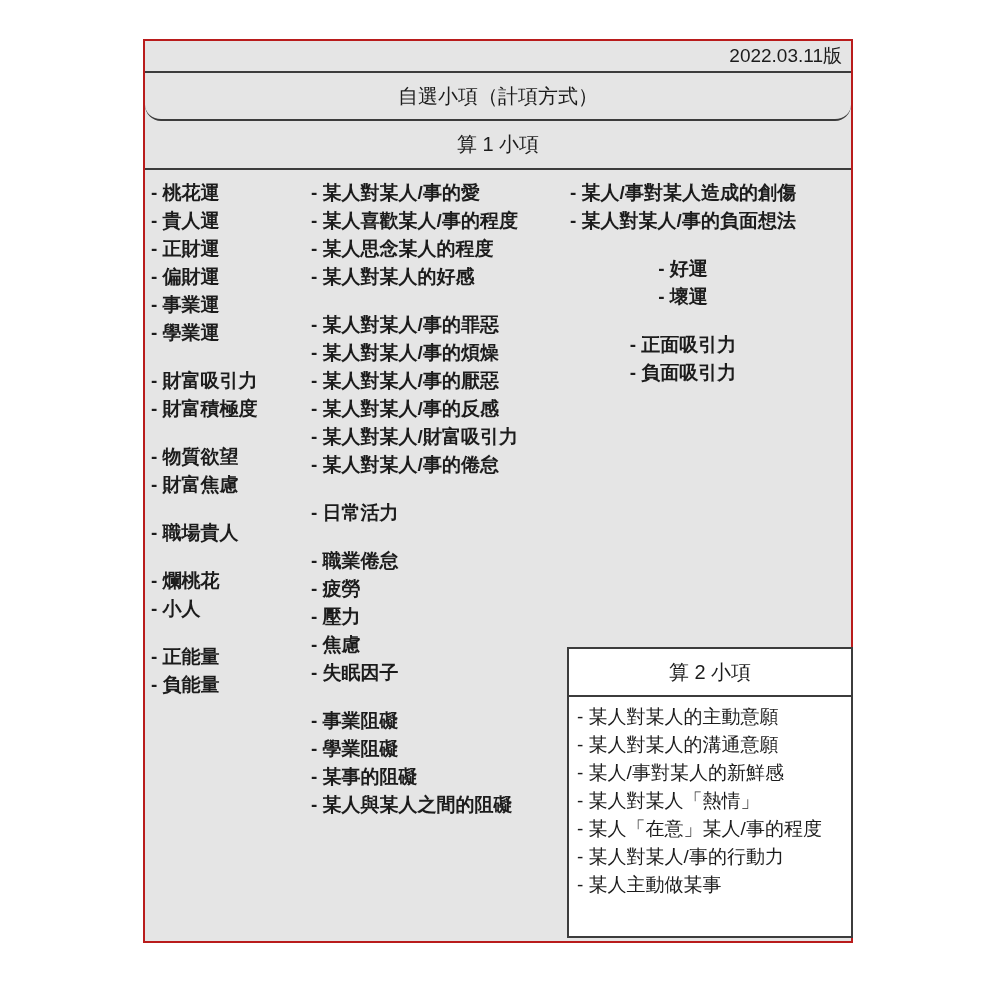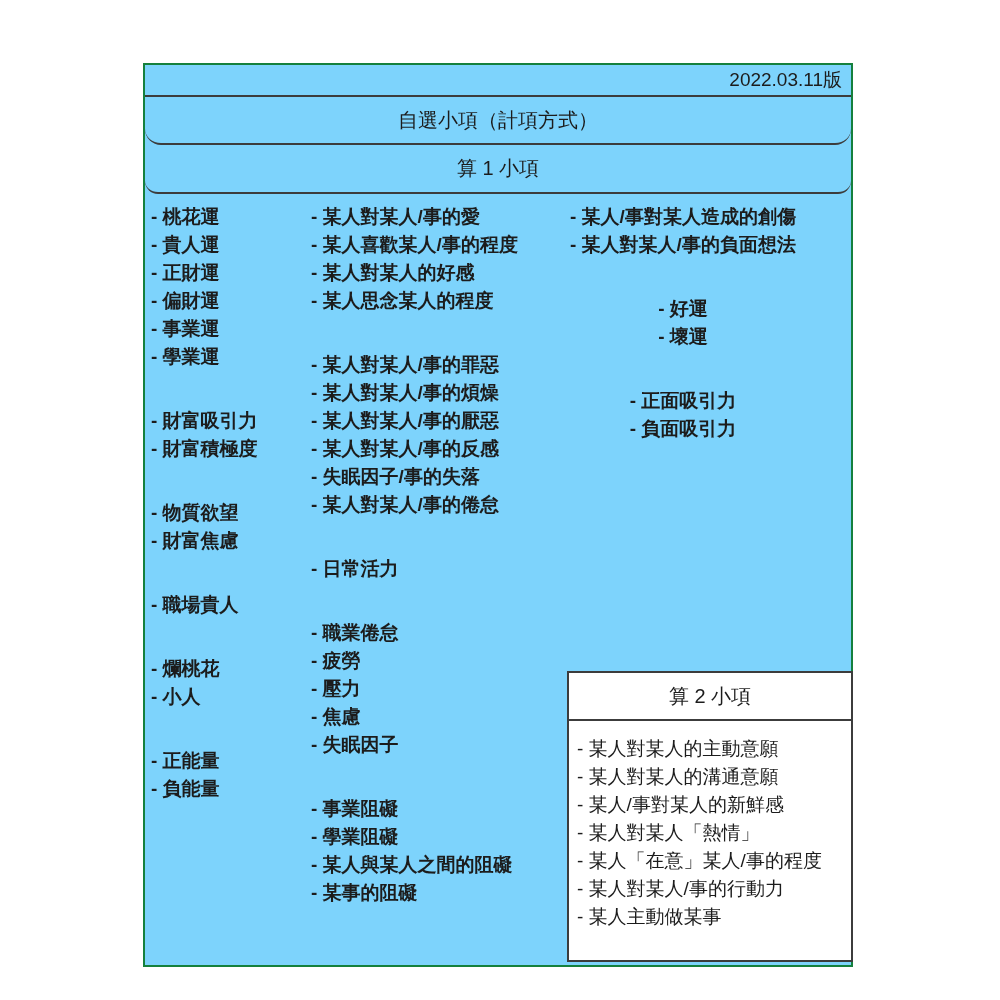--- a/index.html
+++ b/index.html
@@ -5,69 +5,68 @@
   html, body { margin: 0; padding: 0; }
   body {
     width: 1000px; height: 1000px;
     background: #ffffff;
     font-family: "Liberation Sans", "DejaVu Sans", sans-serif;
     color: #1c1c1c;
   }
   .page { position: relative; width: 1000px; height: 1000px; background: #ffffff; overflow: hidden; }
 
   .main-table {
-    position: absolute; left: 143px; top: 63px;
+    position: absolute; left: 143px; top: 39px;
     width: 706px; height: 900px;
-    border: 2px solid #15803d; background: #7dd3fc;
+    border: 2px solid #b91c1c; background: #e5e5e5;
   }
 
   .version-row {
     height: 32px; border-bottom: 2px solid #3c3c3c;
     display: flex; align-items: center; justify-content: flex-end;
     padding-right: 9px; box-sizing: border-box;
     font-size: 19px;
   }
   .title-row {
     height: 46px; border-bottom: 2px solid #3c3c3c;
     display: flex; align-items: center; justify-content: center;
     font-size: 20px;
     border-radius: 16px;
   }
   .section-header-row {
     height: 47px; border-bottom: 2px solid #3c3c3c;
     display: flex; align-items: center; justify-content: center;
     font-size: 20px;
-    border-radius: 13px;
   }
 
   .body-area { position: relative; height: 769px; }
 
   .col {
     position: absolute; top: 9px;
     font-size: 19px; line-height: 28px;
     white-space: nowrap;
     font-weight: bold;
   }
   .col-1 { left: 6px; }
   .col-2 { left: 166px; }
   .col-3 { left: 425px; text-align: center; }
-  .group + .group { margin-top: 36px; }
+  .group + .group { margin-top: 20px; }
 
   .box2 {
     position: absolute; right: -2px; top: 606px;
     width: 282px; height: 287px;
     border: 2px solid #3c3c3c; background: #ffffff; margin-left: 8px;
   }
   .box2-header {
     height: 46px; border-bottom: 2px solid #3c3c3c;
     display: flex; align-items: center; justify-content: center;
     font-size: 20px;
   }
   .box2-body {
-    padding: 14px 0 0 8px;
+    padding: 6px 0 0 8px;
     font-size: 19px; line-height: 28px;
     white-space: nowrap;
   }
 </style>
 </head>
 <body>
 
 <div class="page">
   <div class="main-table">
 
@@ -112,46 +111,46 @@
         <div class="group">
           <div>- 正能量</div>
           <div>- 負能量</div>
         </div>
       </div>
 
       <div class="col col-2">
         <div class="group">
           <div>- 某人對某人/事的愛</div>
           <div>- 某人喜歡某人/事的程度</div>
+          <div>- 某人思念某人的程度</div>
           <div>- 某人對某人的好感</div>
-          <div>- 某人思念某人的程度</div>
         </div>
         <div class="group">
           <div>- 某人對某人/事的罪惡</div>
           <div>- 某人對某人/事的煩燥</div>
           <div>- 某人對某人/事的厭惡</div>
           <div>- 某人對某人/事的反感</div>
-          <div>- 失眠因子/事的失落</div>
+          <div>- 某人對某人/財富吸引力</div>
           <div>- 某人對某人/事的倦怠</div>
         </div>
         <div class="group">
           <div>- 日常活力</div>
         </div>
         <div class="group">
           <div>- 職業倦怠</div>
           <div>- 疲勞</div>
           <div>- 壓力</div>
           <div>- 焦慮</div>
           <div>- 失眠因子</div>
         </div>
         <div class="group">
           <div>- 事業阻礙</div>
           <div>- 學業阻礙</div>
+          <div>- 某事的阻礙</div>
           <div>- 某人與某人之間的阻礙</div>
-          <div>- 某事的阻礙</div>
         </div>
       </div>
 
       <div class="col col-3">
         <div class="group">
           <div>- 某人/事對某人造成的創傷</div>
           <div>- 某人對某人/事的負面想法</div>
         </div>
         <div class="group">
           <div>- 好運</div>

